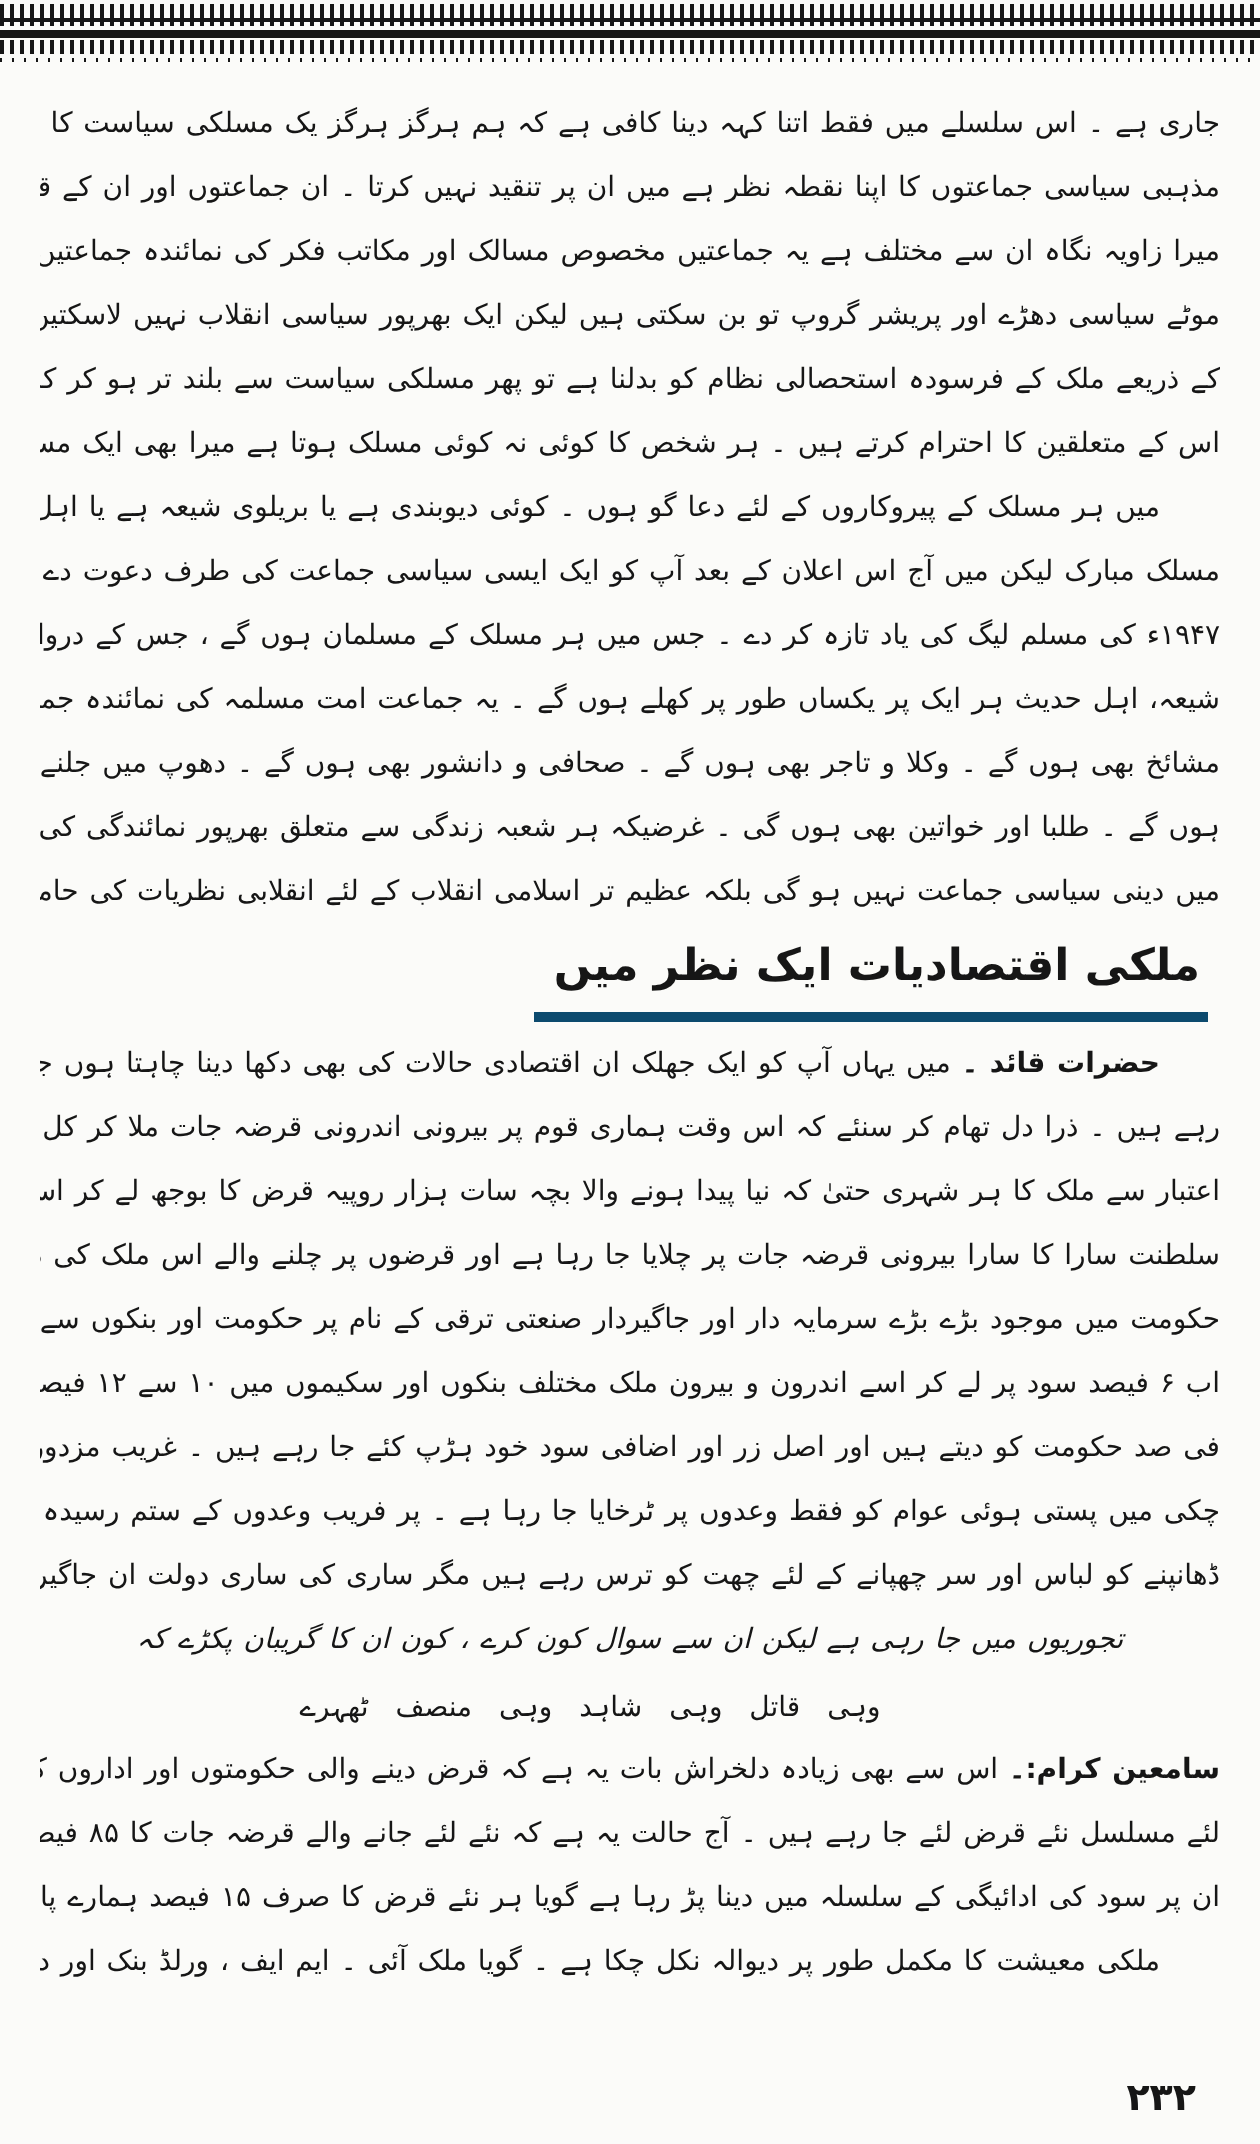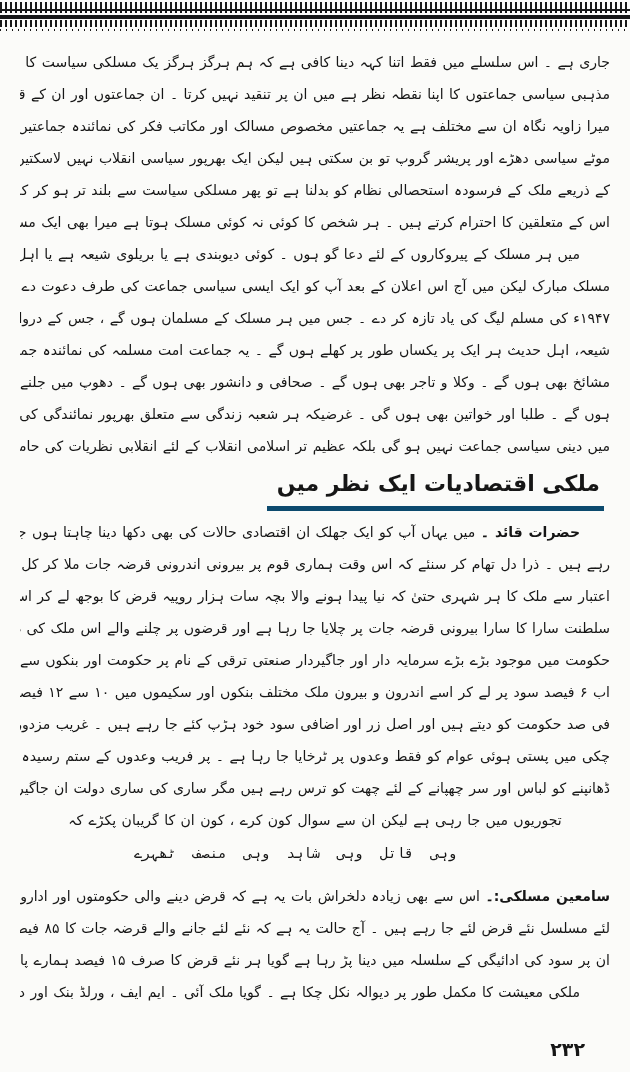--- a/index.html
+++ b/index.html
@@ -30,51 +30,50 @@
     font-size:14px;
     line-height:32px;
     height:32px;
     white-space:nowrap;
     overflow:hidden;
     text-align:justify;
     text-align-last:justify;
     word-spacing:1px;
   }
   .line.endline{text-align-last:right;}
-  .line.center-last{text-align-last:center;}
+  .line.center-last{text-align-last:center;font-style:italic;}
   .line .indent{display:inline-block;width:30px;}
   .lead{font-weight:bold;}
   .heading{
     width:fit-content;
     margin:7px 6px 5px auto;
     margin-left:auto;
     font-weight:bold;
     font-size:22px;
     line-height:30px;
     padding:0 4px 7px 10px;
     border-bottom:5px solid #0c4a6e;
   }
   .couplet{
-    margin:3px 0 11px 0;
+    margin:3px 0 0 0;
     padding-right:115px;
     text-align:center;
     width:400px;
-    font-family:Liberation Mono, monospace;
   }
   .couplet .cline{
     font-size:14px;
     line-height:30px;
     height:30px;
     word-spacing:9px;
     white-space:nowrap;
   }
   .page-number{
     position:absolute;
     bottom:12px;
-    right:45px;
+    right:32px;
     font-weight:bold;
     font-size:19px;
     letter-spacing:1px;
   }
 </style>
 </head>
 <body>
 
 <div class="page">
 
@@ -117,21 +116,21 @@
       <div class="line">چکی میں پستی ہوئی عوام کو فقط وعدوں پر ٹرخایا جا رہا ہے ۔ پر فریب وعدوں کے ستم رسیدہ عوام رزق حلال کے لقمے، تن</div>
       <div class="line">ڈھانپنے کو لباس اور سر چھپانے کے لئے چھت کو ترس رہے ہیں مگر ساری کی ساری دولت ان جاگیرداروں اور سرمایہ داروں کی</div>
       <div class="line center-last">تجوریوں میں جا رہی ہے لیکن ان سے سوال کون کرے ، کون ان کا گریبان پکڑے کہ</div>
     </div>
 
     <div class="couplet">
       <div class="cline">وہی قاتل وہی شاہد وہی منصف ٹھہرے</div>
     </div>
 
     <div>
-      <div class="line"><span class="lead">سامعین مسلکی:۔</span> <span>اس سے بھی زیادہ دلخراش بات یہ ہے کہ قرض دینے والی حکومتوں اور اداروں کو قرض اور سود کی واپسی کے</span></div>
+      <div class="line"><span class="lead">سامعین کرام:۔</span> <span>اس سے بھی زیادہ دلخراش بات یہ ہے کہ قرض دینے والی حکومتوں اور اداروں کو قرض اور سود کی واپسی کے</span></div>
       <div class="line">لئے مسلسل نئے قرض لئے جا رہے ہیں ۔ آج حالت یہ ہے کہ نئے لئے جانے والے قرضہ جات کا ۸۵ فیصد سابقہ قرضہ جات اور</div>
       <div class="line">ان پر سود کی ادائیگی کے سلسلہ میں دینا پڑ رہا ہے گویا ہر نئے قرض کا صرف ۱۵ فیصد ہمارے پاس رہ جاتا ہے اور بقیہ سامراجی</div>
     </div>
 
     <div>
       <div class="line"><span class="indent"></span><span>ملکی معیشت کا مکمل طور پر دیوالہ نکل چکا ہے ۔ گویا ملک آئی ۔ ایم ایف ، ورلڈ بنک اور دیگر مغربی سامراجی طاقتوں</span></div>
     </div>
 
   </div>
 

